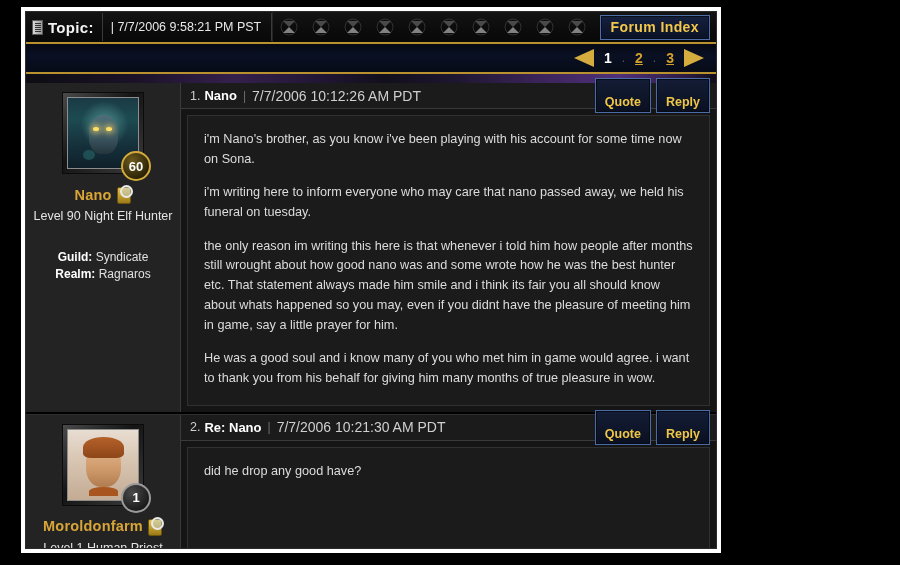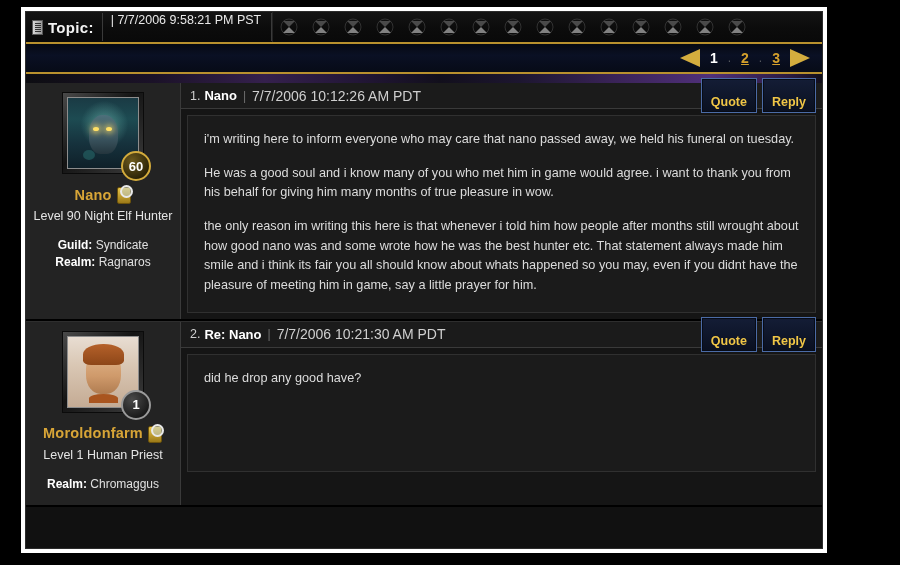--- a/index.html
+++ b/index.html
@@ -10,21 +10,21 @@
     background: #000000;
     font-family: "Liberation Sans", sans-serif;
     overflow: hidden;
   }
 
   
   .outer-frame {
     position: absolute;
     left: 21px;
     top: 7px;
-    width: 806px;
+    width: 700px;
     height: 546px;
     background: #ffffff;
     padding: 4px;
   }
   .inner-dark {
     position: relative;
     width: 100%;
     height: 100%;
     background: #111111;
     border: 1px solid #2c2c2c;
@@ -70,20 +70,21 @@
   }
   .topic-label {
     color: #f2f2f2;
     font-size: 15px;
     font-weight: bold;
     letter-spacing: .3px;
   }
   .topic-date-wrap {
     height: 28px;
     display: flex;
+    align-items: center;
     padding: 0 10px 0 8px;
     border-right: 1px solid #3a3a3a;
     flex: 0 0 auto;
   }
   .topic-date {
     color: #e8e8e8;
     font-size: 12.5px;
     white-space: nowrap;
   }
 
@@ -317,21 +318,21 @@
     border-radius:50%;
     background: rgba(190,215,235,.45);
   }
 
   .char-desc {
     margin-top: 6px;
     font-size: 12.5px;
     color: #e4e4e4;
   }
   .char-meta {
-    margin-top: 14px;
+    margin-top: 26px;
     font-size: 12px;
     color: #e0e0e0;
     line-height: 1.45;
   }
   .char-meta b { color: #ffffff; }
 
   
   .post-main { flex: 1 1 auto; min-width: 0; }
 
   .post-head {
@@ -411,20 +412,21 @@
           <span class="deco-icon"></span>
           <span class="deco-icon"></span>
           <span class="deco-icon"></span>
           <span class="deco-icon"></span>
           <span class="deco-icon"></span>
           <span class="deco-icon"></span>
           <span class="deco-icon"></span>
           <span class="deco-icon"></span>
         </div>
 
+      <button class="forum-index-btn">Forum Index</button>
     </div>
 
     <div class="nav-band">
       <div class="pager">
         <span class="arrow arrow-left"></span>
         <span class="pg pg-current">1</span>
         <span class="pg-sep">.</span>
         <span class="pg pg-link">2</span>
         <span class="pg-sep">.</span>
         <span class="pg pg-link">3</span>
@@ -462,23 +464,24 @@
           <div class="post-head">
             <span class="post-num">1.</span>
             <span class="post-author">Nano</span>
             <span class="post-sep">|</span>
             <span class="post-time">7/7/2006 10:12:26 AM PDT</span>
             <span class="head-spacer"></span>
             <button class="btn">Quote</button>
             <button class="btn">Reply</button>
           </div>
           <div class="post-body">
+            <p>i'm Nano's brother, as you know i've been playing with his account for some time now on Sona.</p>
             <p>i'm writing here to inform everyone who may care that nano passed away, we held his funeral on tuesday.</p>
+            <p>the only reason im writing this here is that whenever i told him how people after months still wrought about how good nano was and some wrote how he was the best hunter etc. That statement always made him smile and i think its fair you all should know about whats happened so you may, even if you didnt have the pleasure of meeting him in game, say a little prayer for him.</p>
             <p>He was a good soul and i know many of you who met him in game would agree. i want to thank you from his behalf for giving him many months of true pleasure in wow.</p>
-            <p>the only reason im writing this here is that whenever i told him how people after months still wrought about how good nano was and some wrote how he was the best hunter etc. That statement always made him smile and i think its fair you all should know about whats happened so you may, even if you didnt have the pleasure of meeting him in game, say a little prayer for him.</p>
           </div>
         </div>
       </div>
 
       <div class="post">
         <div class="post-side">
           <div class="avatar-frame">
             <div class="avatar-inner av-morold"></div>
             <div class="level-badge badge-grey">1</div>
           </div>

